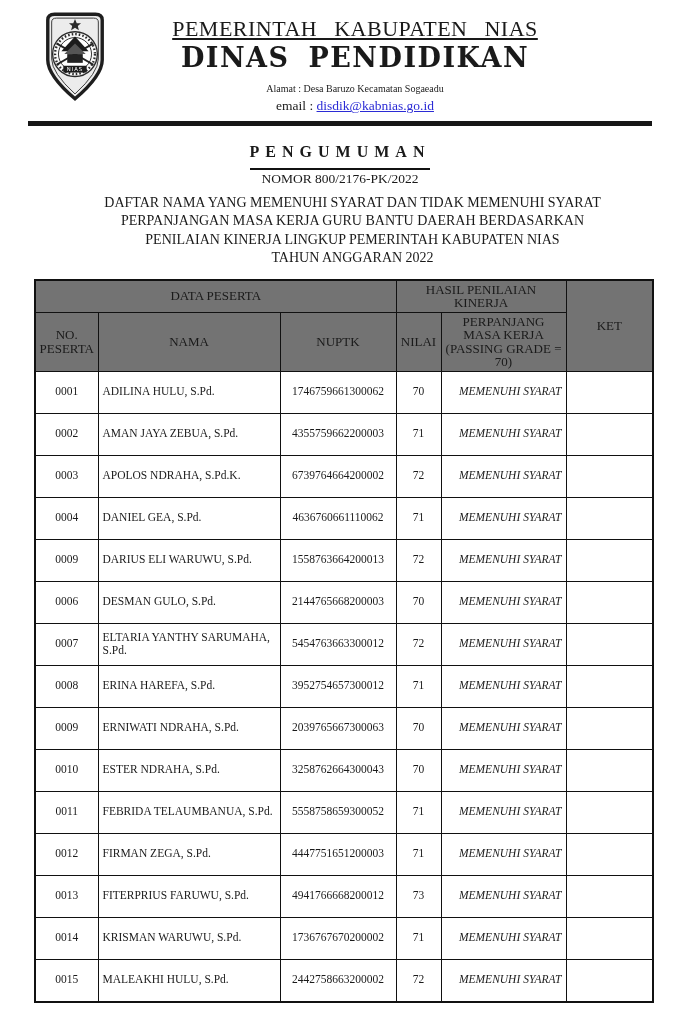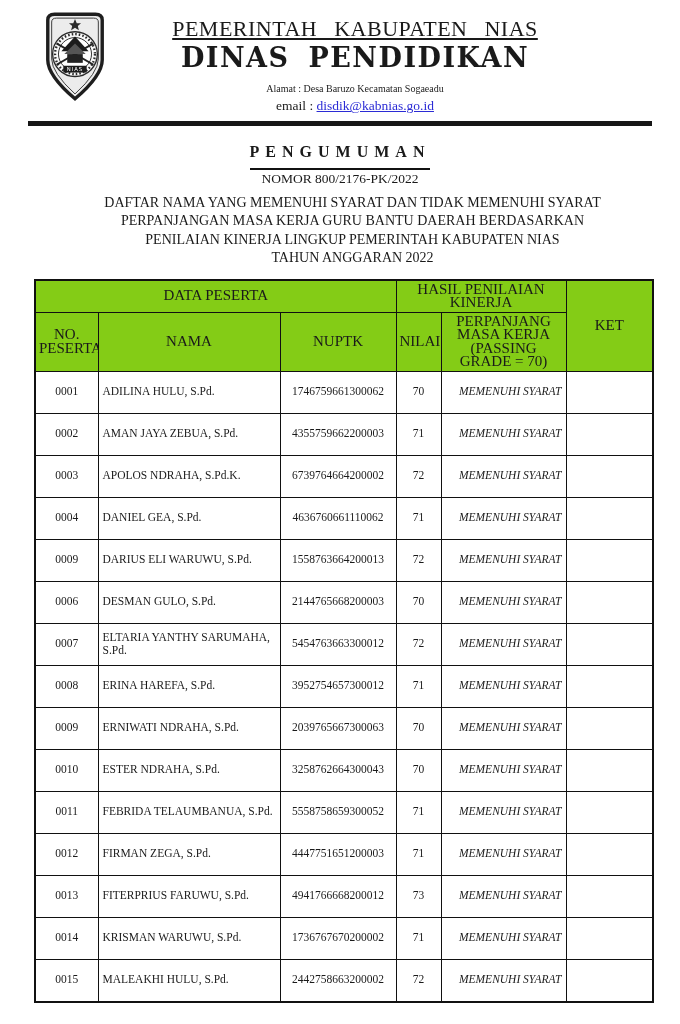--- a/index.html
+++ b/index.html
@@ -46,23 +46,23 @@
     width: 618px;
     border-collapse: collapse;
     table-layout: fixed;
     border: 2.5px solid #111;
   }
   table.results th, table.results td {
     border: 1.5px solid #111;
     overflow: hidden;
   }
   table.results th {
-    background: #84cc16;
+    background: #737373;
     font-weight: normal;
-    font-size: 15px; line-height: 13.5px;
+    font-size: 13px; line-height: 13.5px;
     text-align: center; vertical-align: middle;
     padding: 2px 3px;
   }
   tr.group-row th { height: 22px; }
   tr.cols-row th { height: 40px; }
   table.results td {
     height: 37px;
     font-size: 11.5px; line-height: 13.5px;
     vertical-align: middle;
     padding: 2px 4px;

